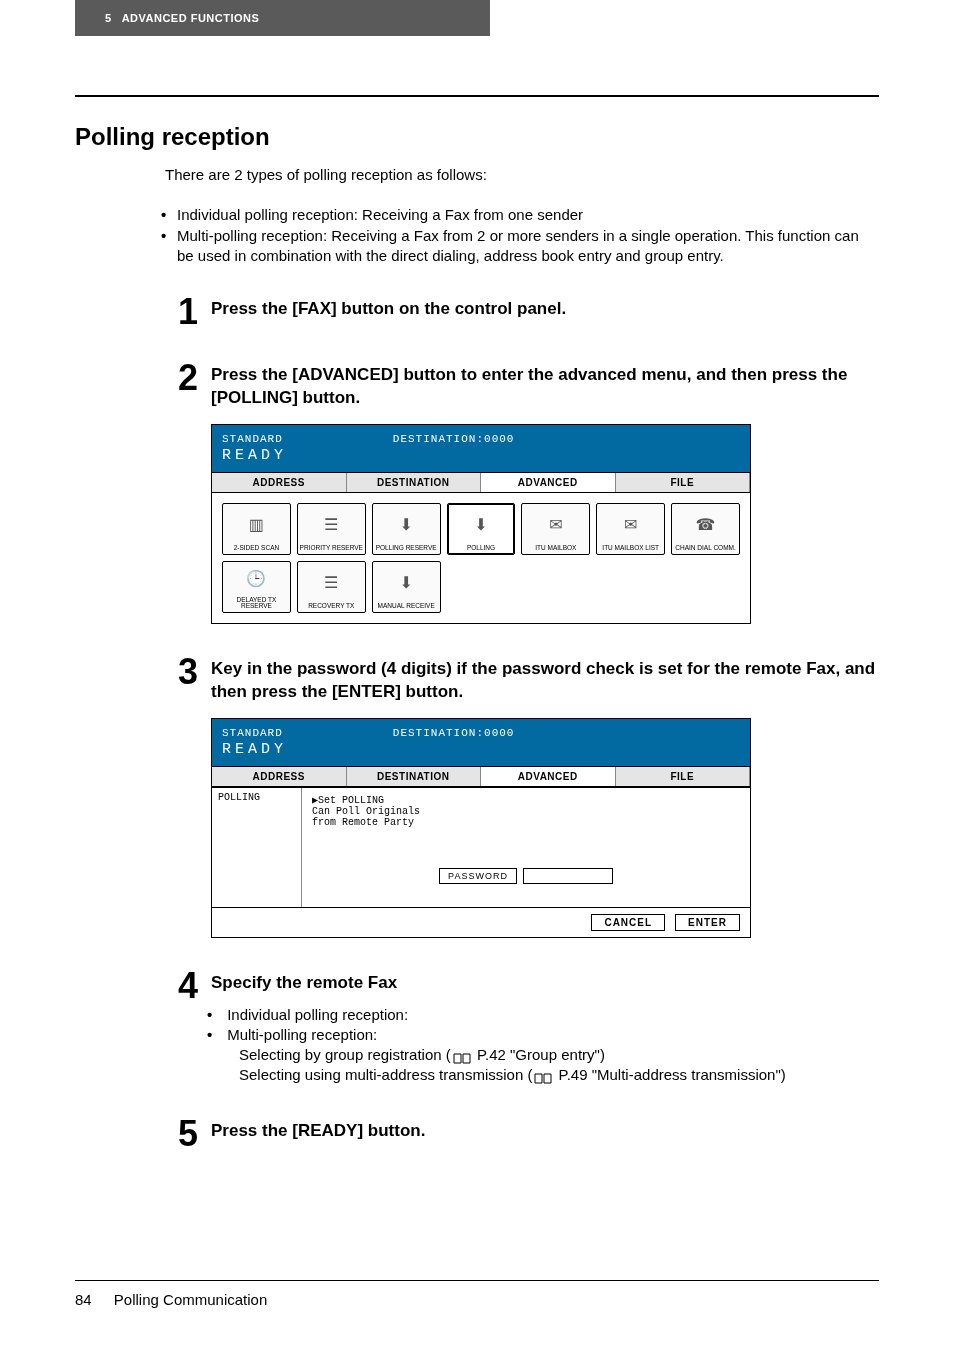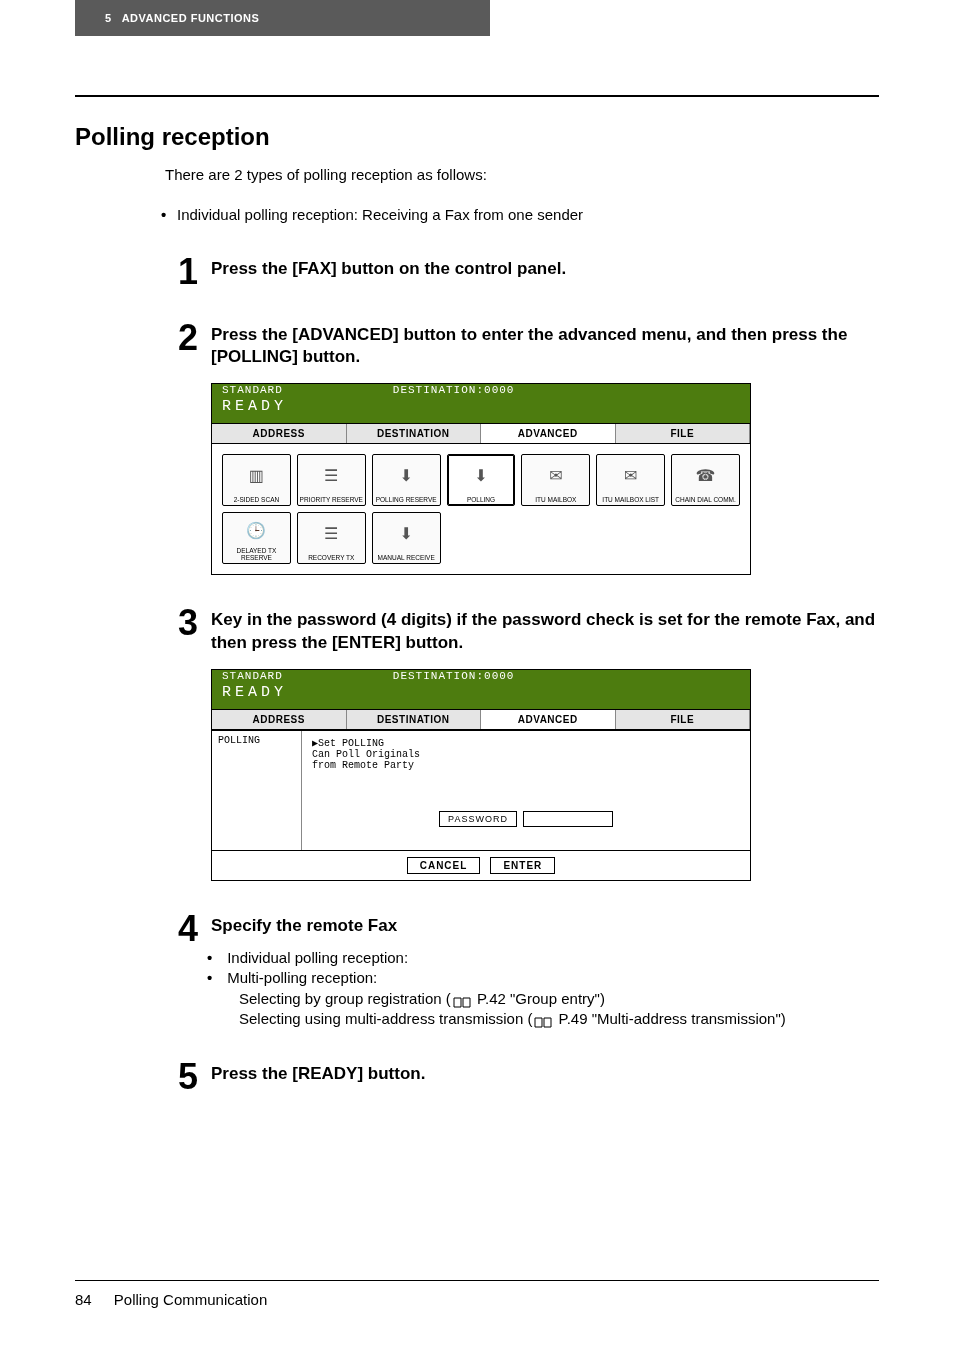--- a/index.html
+++ b/index.html
@@ -91,23 +91,23 @@
   
   .ui-shot {
     margin: 14px 0 0 0;
     width: 540px;
     border: 1px solid #000;
     font-family: "Courier New", monospace;
     font-size: 10px;
     background: #fff;
   }
   .ui-banner {
-    background: #4d7c0f;
+    background: #0369a1;
     color: #fff;
-    padding: 0 10px 8px;
+    padding: 8px 10px 8px;
     letter-spacing: 1px;
   }
   .ui-banner .row1 { display: flex; gap: 110px; font-size: 11px; }
   .ui-banner .ready { font-size: 15px; letter-spacing: 4px; margin-top: 2px; }
   .ui-tabs {
     display: flex;
     background: #d0d0d0;
     border-top: 1px solid #000;
     border-bottom: 1px solid #000;
     font-size: 10px;
@@ -190,21 +190,21 @@
     font-family: Arial, sans-serif;
     letter-spacing: 1px;
   }
   .pw-box {
     border: 1px solid #000;
     width: 90px; height: 16px;
     background: #fff;
   }
   .ui-footer {
     display: flex;
-    justify-content: center;
+    justify-content: flex-end;
     gap: 10px;
     padding: 6px 10px;
     border-top: 1px solid #000;
     background: #fff;
   }
   .ui-footer .fbtn {
     border: 1px solid #000;
     padding: 2px 12px;
     font-size: 10px;
     font-family: Arial, sans-serif;
@@ -237,20 +237,21 @@
 
 <div class="content">
   <hr class="hr-top">
 
   <h1 class="section-title">Polling reception</h1>
 
   <div class="intro-block">
     <p>There are 2 types of polling reception as follows:</p>
     <ul>
       <li>Individual polling reception: Receiving a Fax from one sender</li>
+      <li>Multi-polling reception: Receiving a Fax from 2 or more senders in a single operation. This function can be used in combination with the direct dialing, address book entry and group entry.</li>
     </ul>
   </div>
 
   <div class="steps">
 
     <div class="step">
       <div class="step-num">1</div>
       <div class="step-body">
         <div class="step-title">Press the [FAX] button on the control panel.</div>
       </div>

